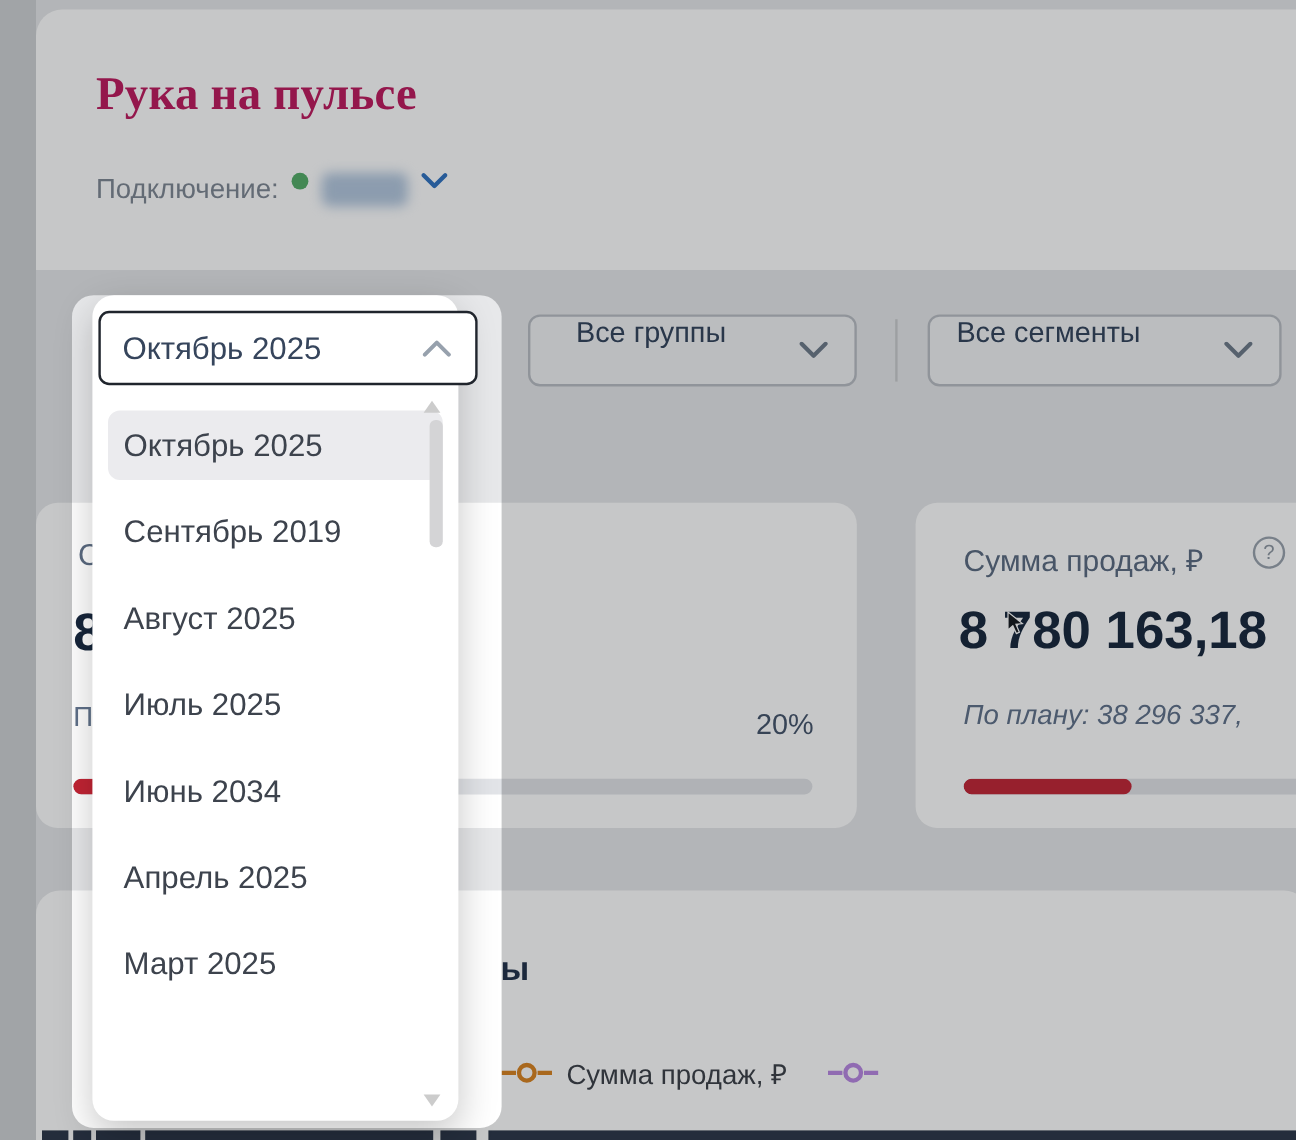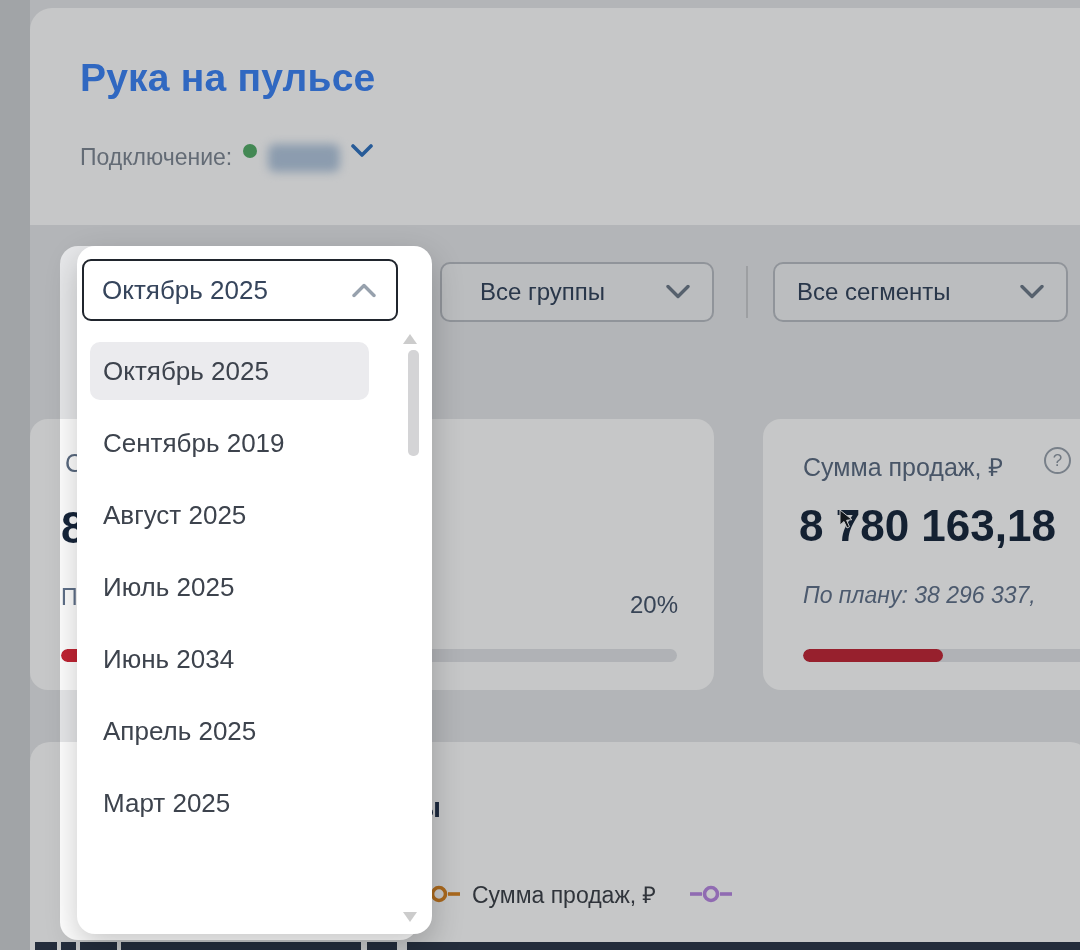--- a/index.html
+++ b/index.html
@@ -3,30 +3,30 @@
 <meta charset="utf-8">
 <style>
   html,body{margin:0;padding:0;background:#cfd1d4;}
   #app{width:1080px;height:950px;position:relative;overflow:hidden;
        background:#e7e8ea;font-family:"Liberation Sans",sans-serif;}
   .abs{position:absolute;}
 
   
   .left-strip{left:0;top:0;width:30px;height:950px;background:#cfd1d4;}
   .header-card{left:30px;top:8px;width:1060px;height:217px;background:#ffffff;border-radius:22px 0 0 0;}
-  .page-title{left:50px;top:48px;font-size:39px;font-weight:bold;color:#3b82f6;letter-spacing:.2px;}
+  .page-title{left:50px;top:48px;font-size:39px;font-weight:bold;color:#be185d;letter-spacing:.2px;font-family:Liberation Serif, serif;}
   .conn{left:50px;top:136px;height:36px;display:flex;align-items:flex-start;gap:11px;}
   .conn-label{font-size:23px;color:#7e8793;}
   .conn-dot{width:14px;height:14px;border-radius:50%;background:#53ad67;}
   .conn-blur{width:72px;height:28px;border-radius:7px;background:#b3c7de;filter:blur(5px);}
   .icon-svg{display:block;}
 
   
   .sel{height:60px;border:2px solid #b9bdc3;border-radius:10px;background:#f1f2f4;
-       display:flex;align-items:center;box-sizing:border-box;font-size:24px;color:#31425a;}
+       display:flex;box-sizing:border-box;font-size:24px;color:#31425a;}
   .sel-groups{left:440px;top:262px;width:274px;padding-left:38px;}
   .sel-segments{left:773px;top:262px;width:295px;padding-left:22px;}
   .sel .chev{position:absolute;right:22px;top:50%;transform:translateY(-50%);}
   .vdivider{left:746px;top:266px;width:2px;height:52px;background:#c9cbce;}
 
   
   .card{background:#ffffff;border-radius:18px;}
   .card-left{left:30px;top:419px;width:684px;height:271px;}
   .card-right{left:763px;top:419px;width:365px;height:271px;border-radius:18px 0 0 18px;}
   .kpi-title{font-size:25px;color:#5a6a80;}
@@ -58,21 +58,21 @@
   .leg-item{display:flex;align-items:center;gap:12px;font-size:23px;color:#3a3f46;}
   .leg-marker{display:flex;align-items:center;}
 
   .bar-frag{top:942px;height:8px;background:#2b3547;}
 
   
   .dim{left:60px;top:246px;width:358px;height:694px;border-radius:18px;
        box-shadow:0 0 0 1600px rgba(18,20,24,0.24);pointer-events:none;z-index:5;}
 
   
-  .popover{left:77px;top:246px;width:355px;height:688px;background:#fff;border-radius:18px;
+  .popover{left:77px;top:246px;width:305px;height:688px;background:#fff;border-radius:18px;
            box-shadow:0 12px 32px rgba(0,0,0,0.22);z-index:6;}
   .msel{position:absolute;left:5px;top:13px;width:316px;height:62px;background:#fff;
         border:2px solid #20252d;border-radius:9px;display:flex;align-items:center;
         padding-left:18px;box-sizing:border-box;font-size:26px;color:#36455c;}
   .msel .chev{position:absolute;right:20px;top:50%;transform:translateY(-50%);}
   .mlist{position:absolute;left:13px;top:96px;width:279px;}
   .dd-item{height:58px;margin-bottom:14px;display:flex;align-items:center;
            padding-left:13px;font-size:26px;color:#3d434d;border-radius:10px;}
   .dd-item.selected{background:#ebebee;}
   .sb-up{position:absolute;right:15px;top:88px;width:0;height:0;

